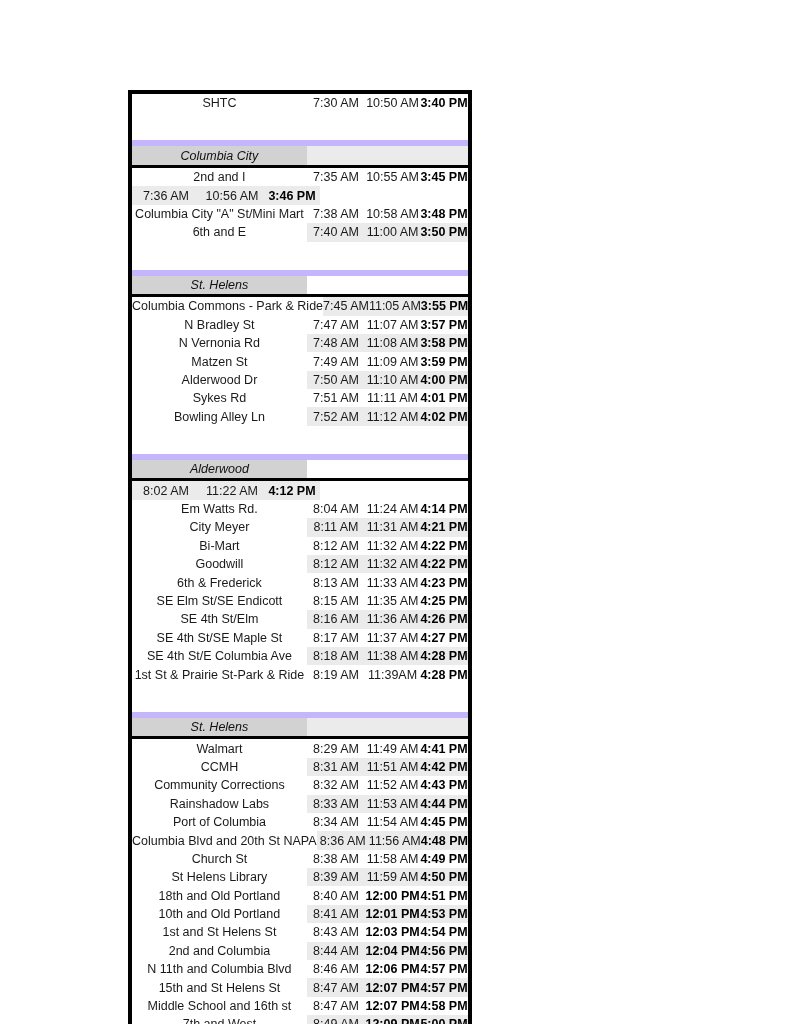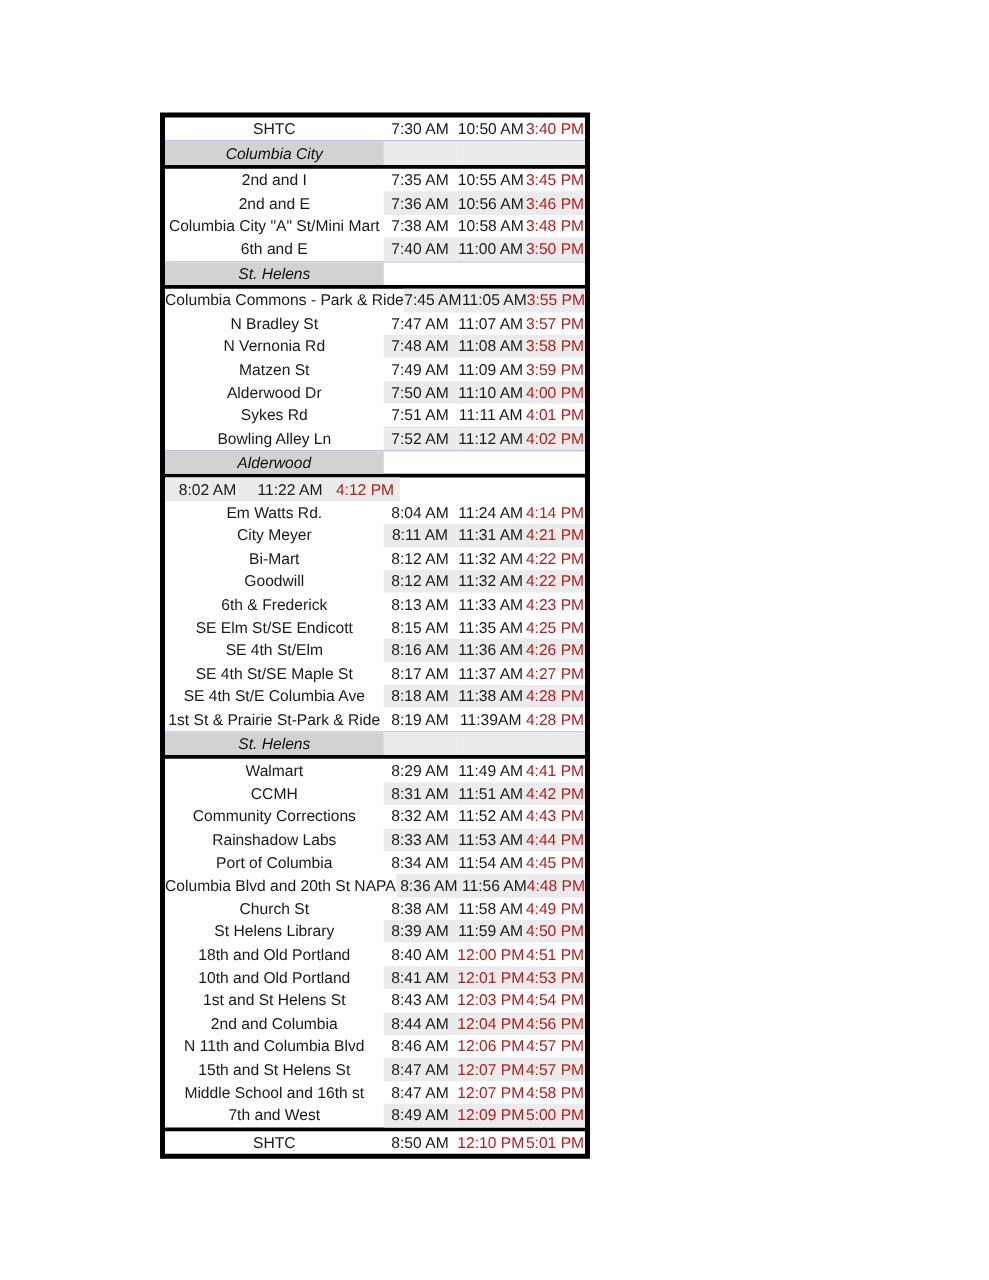--- a/index.html
+++ b/index.html
@@ -26,23 +26,24 @@
     border: 4px solid #000000;
     background: #ffffff;
   }
   .row {
     display: flex;
     height: 18.4px;
     align-items: stretch;
     box-sizing: content-box;
   }
   .section-row {
-    border-top: 1px solid #c4b5fd;
+    border-top: 6px solid #c4b5fd;
     border-bottom: 3px solid #000000;
     height: 18.6px;
+    margin-top: 28px;
   }
   .row.last-row {
     border-top: 3px solid #000000;
   }
   .cell {
     display: flex;
     align-items: center;
     justify-content: center;
     font-size: 12.5px;
     color: #1a1a1a;
@@ -52,21 +53,21 @@
   .name-cell  { width: 204px; }
   .section-name-cell {
     background: #d2d2d2;
     font-style: italic;
     color: #111111;
   }
   .time-cell.t1 { width: 68px; }
   .time-cell.t2 { width: 64px; }
   .time-cell.t3 { width: 56px; }
   .row.striped .time-cell { background: #ebebeb; }
-  .time-cell.bold { font-weight: normal; color: #b91c1c; }
+  .time-cell.bold { font-weight: bold; color: #000000; }
 </style>
 </head>
 <body>
 
 <div class="page">
   <div class="schedule-table" id="schedule-table">
       <div class="row stop-row">
         <div class="cell name-cell">SHTC</div>
         <div class="cell time-cell t1">7:30 AM</div>
         <div class="cell time-cell t2">10:50 AM</div>
@@ -78,21 +79,20 @@
         <div class="cell time-cell t2"></div>
         <div class="cell time-cell t3"></div>
       </div>
       <div class="row stop-row">
         <div class="cell name-cell">2nd and I</div>
         <div class="cell time-cell t1">7:35 AM</div>
         <div class="cell time-cell t2">10:55 AM</div>
         <div class="cell time-cell t3 bold">3:45 PM</div>
       </div>
       <div class="row stop-row striped">
-        <div class="cell name-cell">2nd and E</div>
         <div class="cell time-cell t1">7:36 AM</div>
         <div class="cell time-cell t2">10:56 AM</div>
         <div class="cell time-cell t3 bold">3:46 PM</div>
       </div>
       <div class="row stop-row">
         <div class="cell name-cell">Columbia City "A" St/Mini Mart</div>
         <div class="cell time-cell t1">7:38 AM</div>
         <div class="cell time-cell t2">10:58 AM</div>
         <div class="cell time-cell t3 bold">3:48 PM</div>
       </div>

